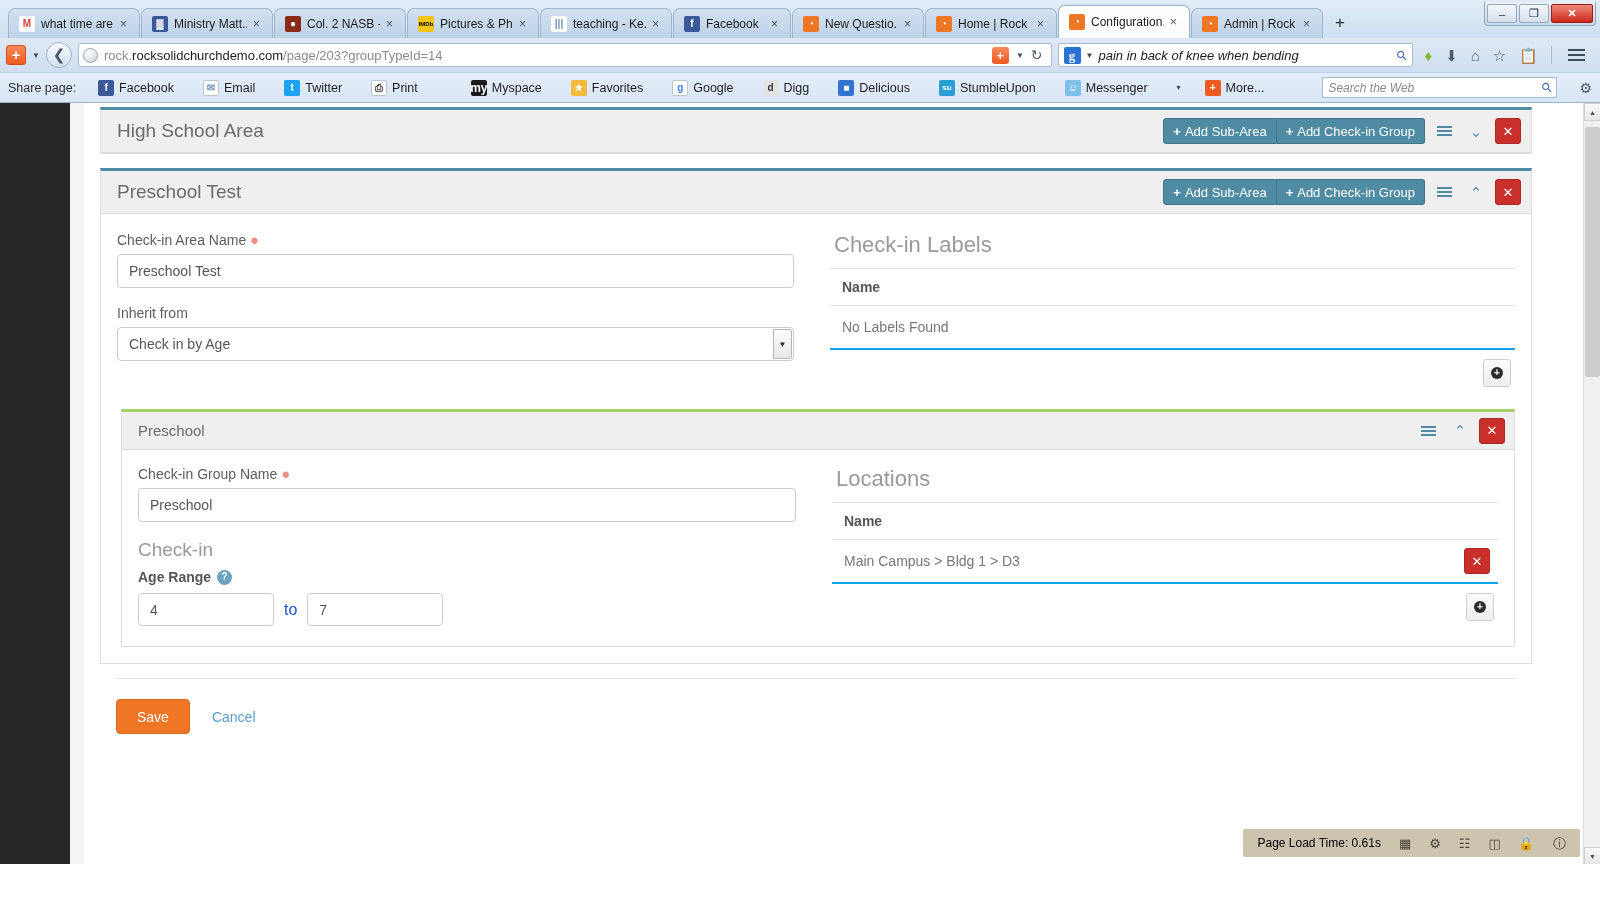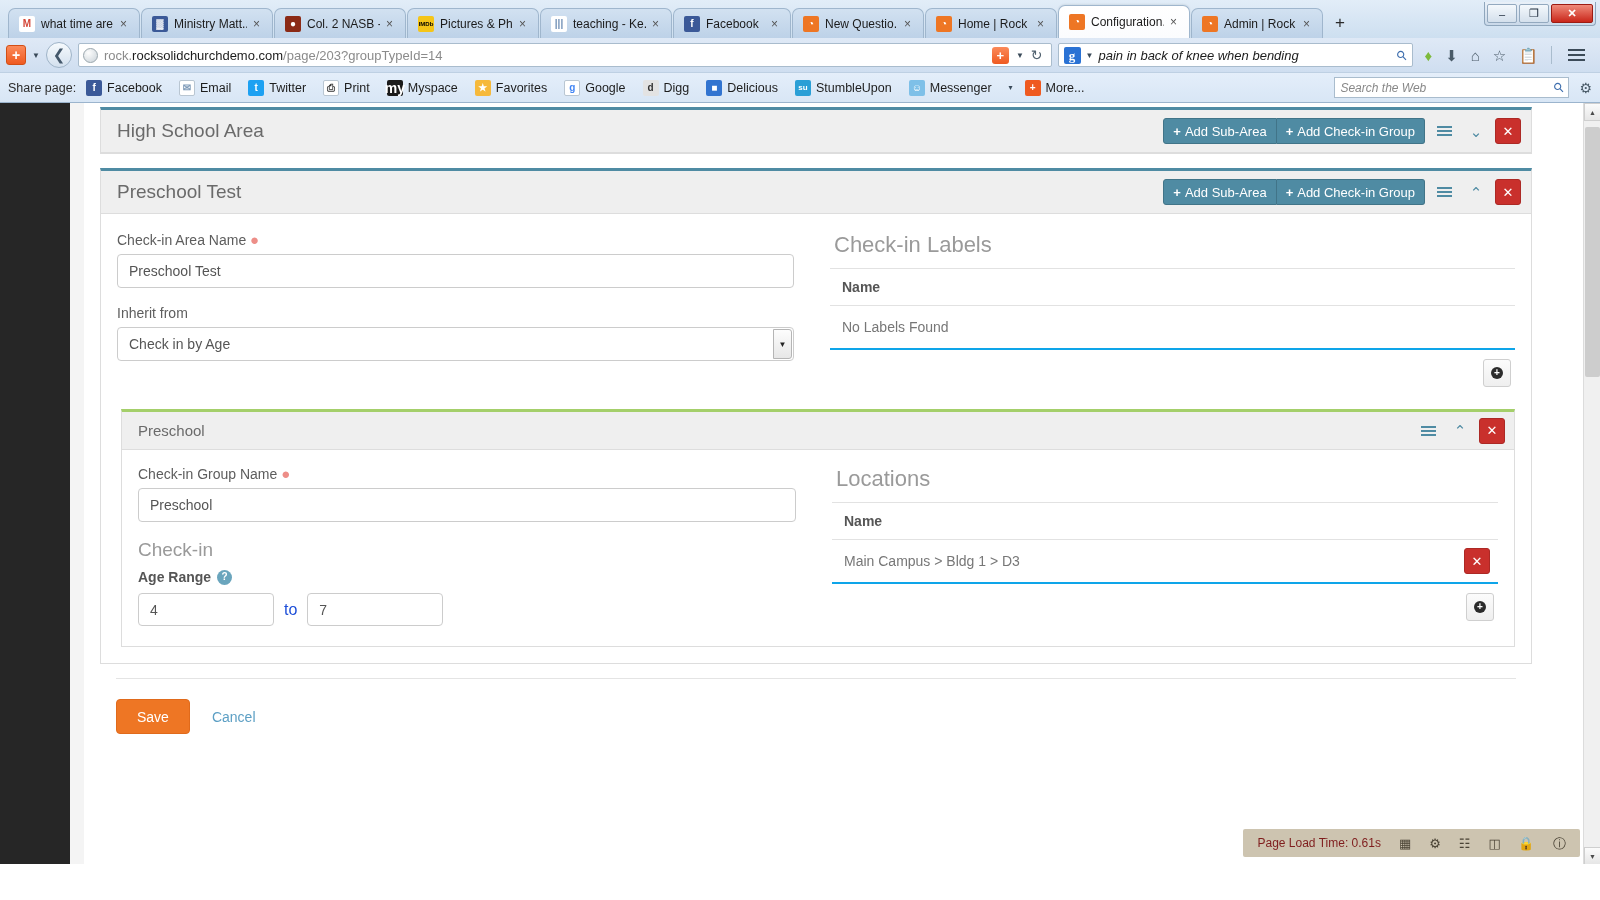--- a/index.html
+++ b/index.html
@@ -195,21 +195,21 @@
     display:flex; flex-direction: column; gap: 3px; cursor: pointer; padding: 2px 3px;
   }
   #hamburger-menu span { display:block; width: 17px; height: 2px; background: #3c4b58; }
 
   
   #share-bar {
     height: 30px;
     display: flex;
     align-items: center;
     padding: 0 8px;
-    gap: 0;
+    gap: 12px;
     background: linear-gradient(to bottom,#e4eefa 0%, #d8e6f5 100%);
     border-top: 1px solid #bed0e3;
   }
   #share-label { font-size: 12.5px; color: #2c2c2c; margin-right: 10px; white-space: nowrap;}
   .share-item {
     display: flex; align-items: center; gap: 5px;
     font-size: 12.5px; color: #1d1d1d;
     margin-right: 17px;
     cursor: pointer;
     white-space: nowrap;
@@ -528,21 +528,21 @@
     position: absolute;
     right: 20px; bottom: 8px;
     background: #cdc4b0;
     height: 28px;
     display: flex;
     align-items: center;
     padding: 0 14px;
     gap: 18px;
     border-radius: 2px;
   }
-  #rock-footer .ft-text { font-size: 12px; color: #7f1d1d; white-space: nowrap; }
+  #rock-footer .ft-text { font-size: 12px; color: #000000; white-space: nowrap; }
   .ft-ico { color: #4a4335; font-size: 13px; cursor: pointer; line-height:1; }
   #bottom-strip {
     position: absolute;
     left: 0; bottom: 0;
     width: 1600px; height: 1px;
     background: #ffffff;
   }
 </style>
 </head>
 <body>
@@ -658,21 +658,21 @@
       </span>
       <span class="share-item">
         <span class="share-ico" style="background: rgb(29, 161, 242); color: rgb(255, 255, 255);">t</span>
         <span>Twitter</span>
       </span>
       <span class="share-item">
         <span class="share-ico" style="background: rgb(255, 255, 255); color: rgb(51, 51, 51); border: 1px solid rgb(185, 198, 210);">⎙</span>
         <span>Print</span>
       </span>
       <span class="share-item">
-        <span class="share-ico" style="background: rgb(26, 26, 26); color: rgb(255, 255, 255); font-size: 14px;">my</span>
+        <span class="share-ico" style="background: rgb(26, 26, 26); color: rgb(255, 255, 255); font-size: 12px; margin-left: 24px;">my</span>
         <span>Myspace</span>
       </span>
       <span class="share-item">
         <span class="share-ico" style="background: rgb(246, 185, 59); color: rgb(255, 255, 255);">★</span>
         <span>Favorites</span>
       </span>
       <span class="share-item">
         <span class="share-ico" style="background: rgb(255, 255, 255); color: rgb(66, 133, 244); border: 1px solid rgb(185, 198, 210);">g</span>
         <span>Google</span>
       </span>

